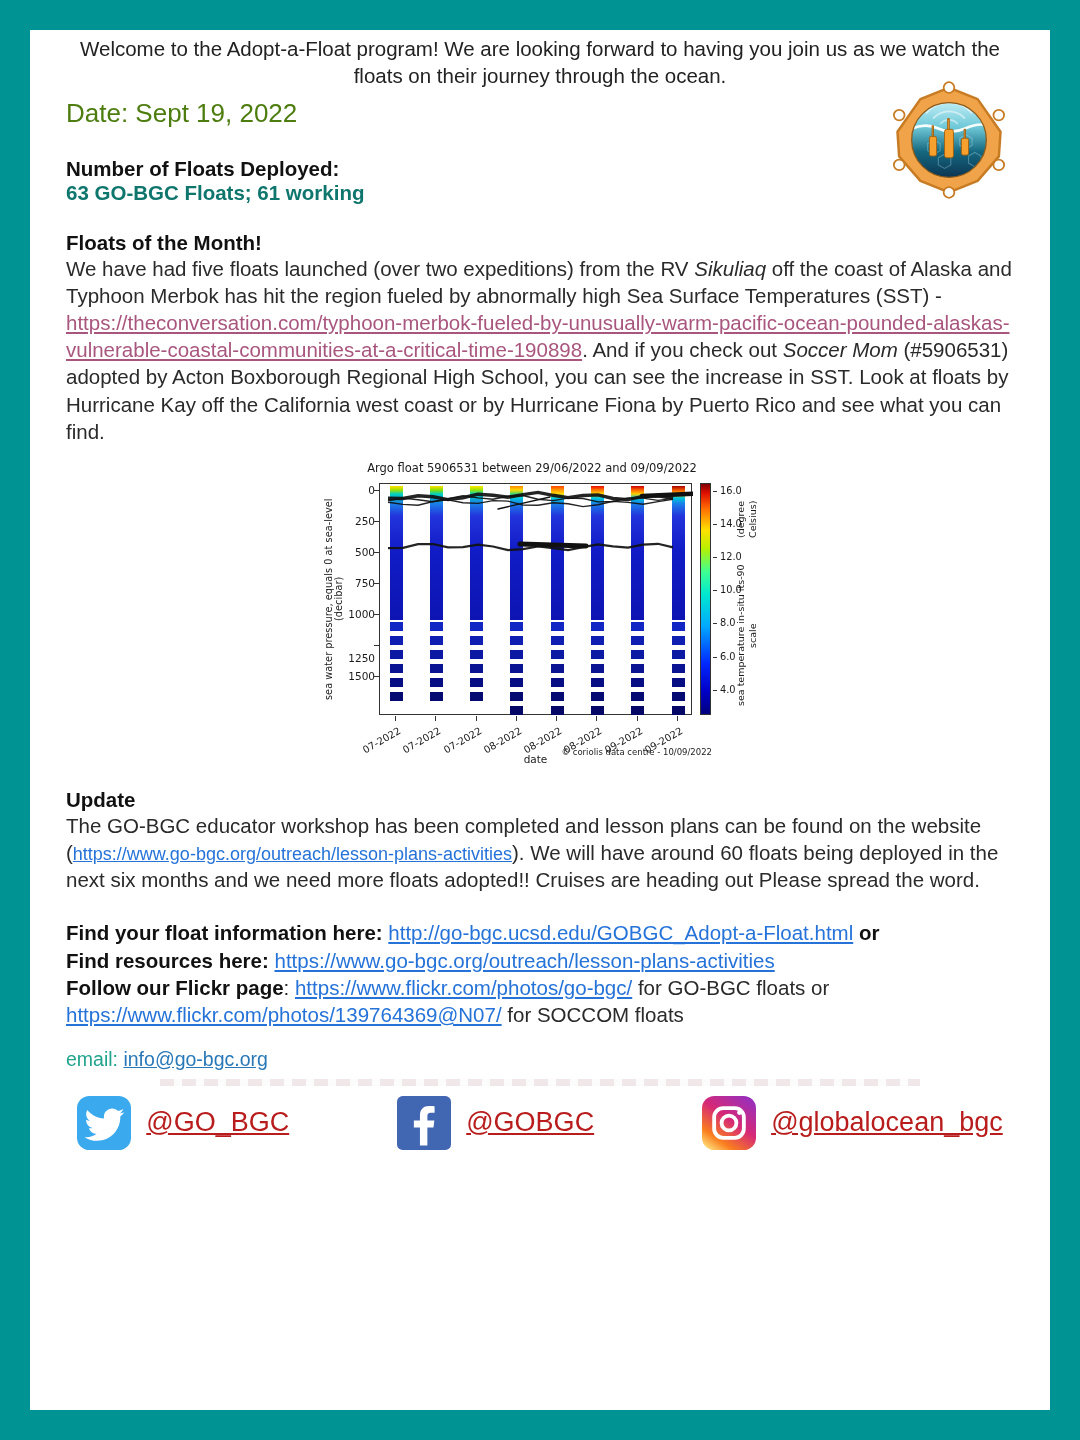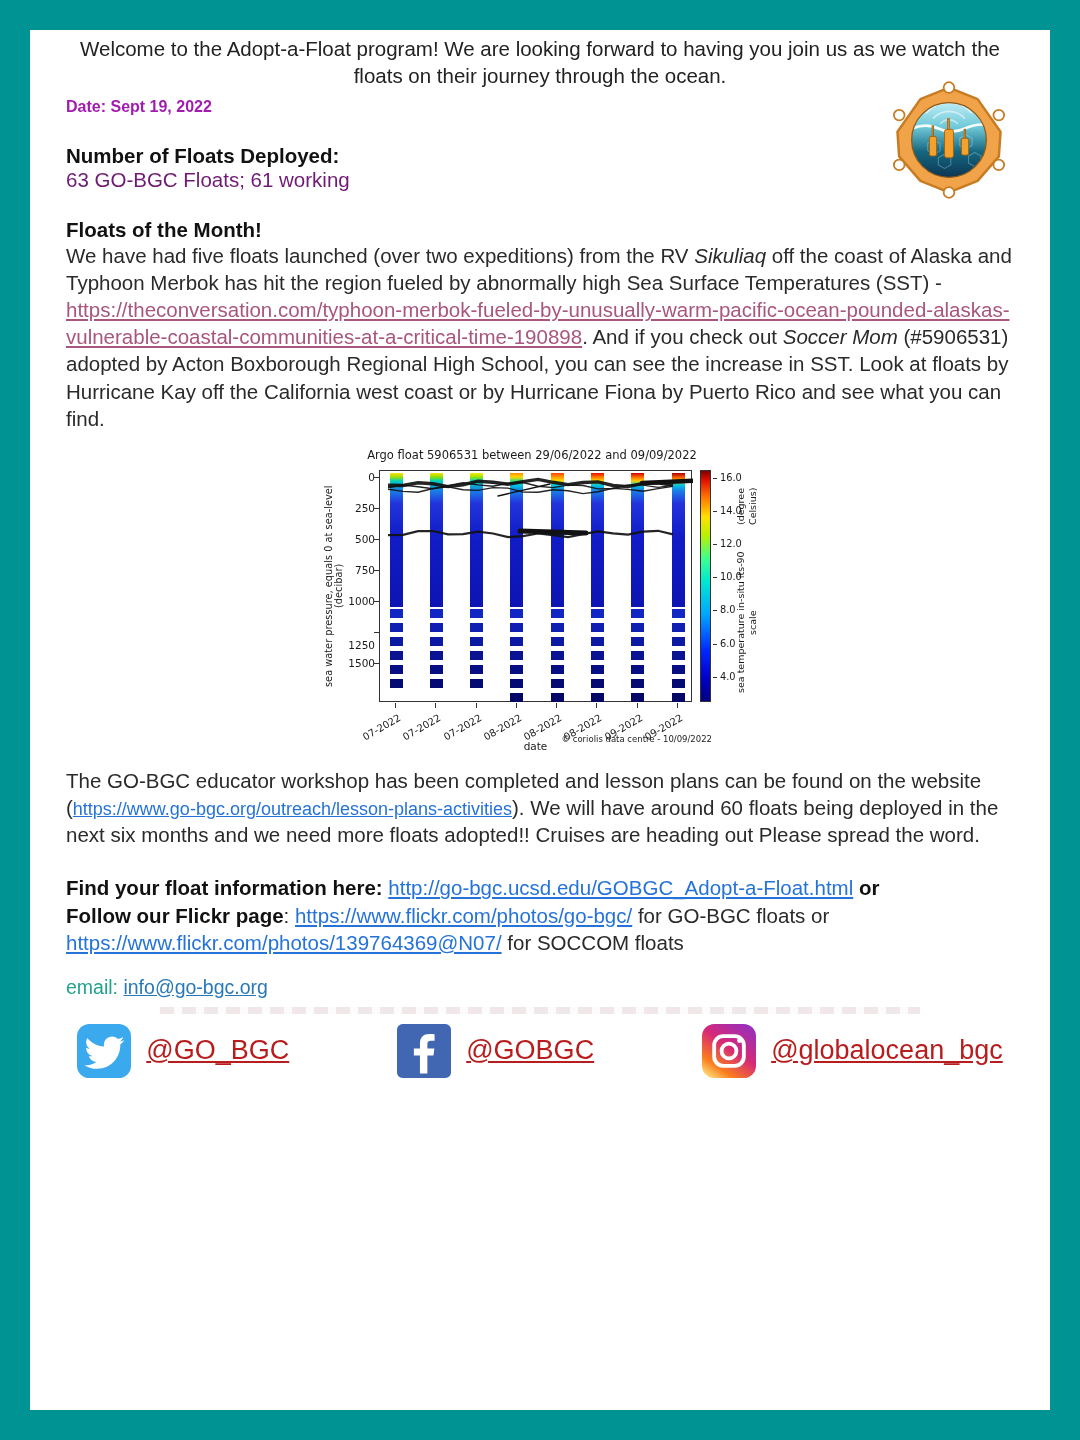--- a/index.html
+++ b/index.html
@@ -17,34 +17,34 @@
   .page{
     position:relative; background:#fff; margin:30px; width:1020px; min-height:1380px;
     padding:0 36px 24px 36px; overflow:hidden;
   }
   .header-logo{position:absolute; top:46px; right:34px; width:134px; height:128px;}
   .page-title{
     margin-top:116px; text-align:center; font-size:41px; font-weight:800;
     color:var(--title-teal); letter-spacing:0.5px;
   }
   .intro{ text-align:center; font-size:20.5px; line-height:1.3; margin:6px auto 0 auto; width:940px; color:#222;}
-  .date-line{font-weight:700; font-size:16px; margin-top:9px; color:#a21caf;}
+  .date-line{font-weight:400; font-size:26px; margin-top:9px; color:#4d7c0f;}
   .section-heading{font-weight:700; font-size:20.5px; color:#111;}
-  .stats-line{font-weight:400; font-size:20.5px; color:#701a75;}
+  .stats-line{font-weight:700; font-size:20.5px; color:#0f766e;}
   .spacer-lg{height:28px;} .spacer-md{height:26px;}
   p.body-text{font-size:20.5px; line-height:1.32; color:#2a2a2a;}
   a{cursor:pointer;}
   .link-pink{color:var(--link-pink); text-decoration:underline;}
   .link-blue{color:var(--link-blue); text-decoration:underline;}
   .link-blue-small{color:var(--link-blue); text-decoration:underline; font-size:18px;}
   i.serifish{font-style:italic;}
   b{color:#111;}
 
   
-  .chart-wrap{width:436px; height:312px; margin:16px auto 7px auto; position:relative;
+  .chart-wrap{width:436px; height:312px; margin:16px auto 15px auto; position:relative;
     font-family:"DejaVu Sans",sans-serif; color:#1a1a1a;}
   .chart-title{position:absolute; top:0; left:20px; width:380px; text-align:center; font-size:11.5px;}
   .chart-ylabel{position:absolute; left:2px; top:22px; height:232px; display:flex; align-items:center;
     writing-mode:vertical-rl; transform:rotate(180deg); font-size:9.8px; text-align:center; line-height:1;}
   .plot{position:absolute; left:57px; top:22px; width:313px; height:232px; border:1px solid #333; background:#fff;}
   .bar{position:absolute; width:13px;}
   .bar-sq{position:absolute; width:13px; height:9.5px;}
   .trace-svg{position:absolute; left:0; top:0;}
   .ytick-label{position:absolute; left:13px; width:40px; text-align:right; font-size:10.5px;}
   .ytick-mark{position:absolute; left:52px; width:5px; height:1px; background:#333;}
@@ -271,24 +271,26 @@
       <div class="cbtick-mark" style="top: 129.714px;"></div>
       <div class="cbtick-label" style="top: 123.714px;">10.0</div>
       <div class="cbtick-mark" style="top: 162.857px;"></div>
       <div class="cbtick-label" style="top: 156.857px;">8.0</div>
       <div class="cbtick-mark" style="top: 196px;"></div>
       <div class="cbtick-label" style="top: 190px;">6.0</div>
       <div class="cbtick-mark" style="top: 229.143px;"></div>
       <div class="cbtick-label" style="top: 223.143px;">4.0</div>
     </div>
 
+  <div class="section-heading">Update</div>
   <p class="body-text"><span>The GO-BGC educator workshop has been completed and lesson plans can be found on the website (</span><a class="link-blue-small">https://www.go-bgc.org/outreach/lesson-plans-activities</a><span>). We will have around 60 floats being deployed in the next six months and we need more floats adopted!! Cruises are heading out Please spread the word.</span></p>
 
   <div class="spacer-md"></div>
   <p class="body-text"><b>Find your float information here: </b><a class="link-blue">http://go-bgc.ucsd.edu/GOBGC_Adopt-a-Float.html</a><b> or</b><br></p>
+  <p class="body-text"><b>Find resources here: </b><a class="link-blue">https://www.go-bgc.org/outreach/lesson-plans-activities</a></p>
   <p class="body-text"><b>Follow our Flickr page</b><span>: </span><a class="link-blue">https://www.flickr.com/photos/go-bgc/</a><span> for GO-BGC floats or </span><a class="link-blue">https://www.flickr.com/photos/139764369@N07/</a><span> for SOCCOM floats</span></p>
 
   <div class="email-line"><span class="email-label">email: </span><a class="email-link">info@go-bgc.org</a></div>
 
   <div class="faint-line"></div>
 
   <div class="social-row">
     <div class="social-item">
       <svg class="social-icon" viewBox="0 0 24 24">
         <rect x="0" y="0" width="24" height="24" rx="5.5" fill="var(--twitter-blue)"></rect>

